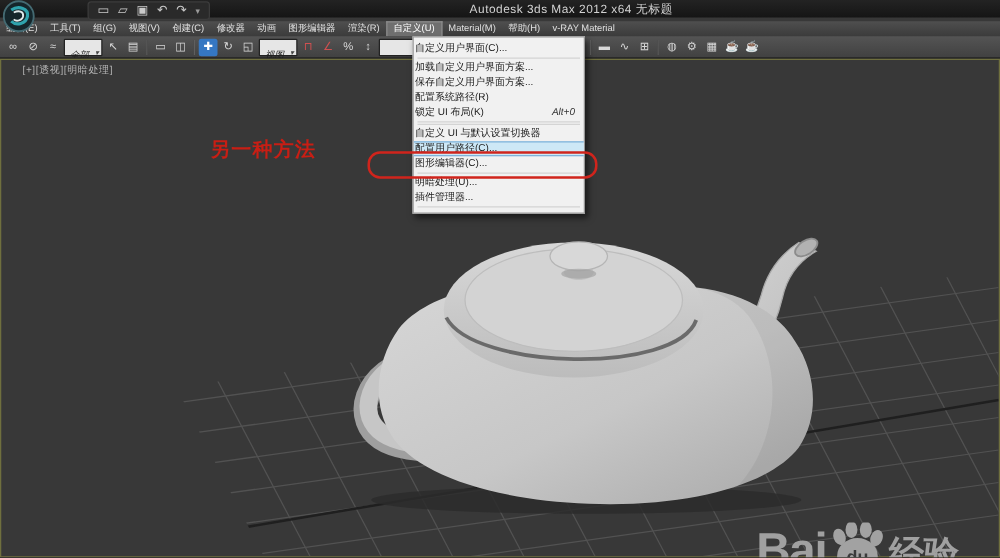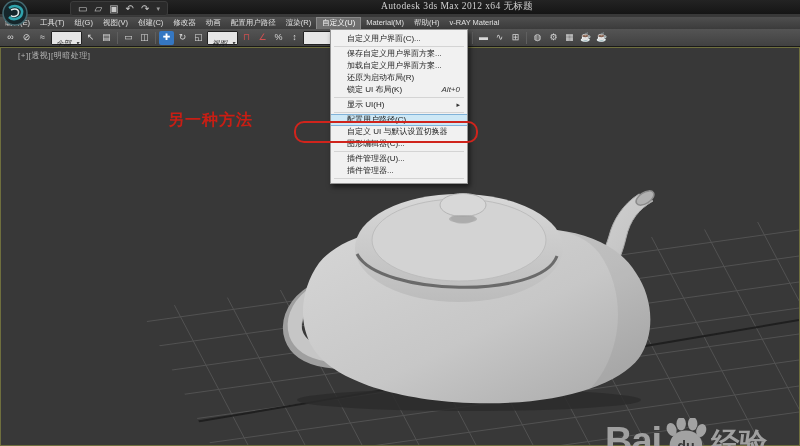--- a/index.html
+++ b/index.html
@@ -1,21 +1,21 @@
 <!DOCTYPE html>
 <html><head>
 <meta charset="utf-8">
 <style>
   * { margin:0; padding:0; box-sizing:border-box; }
   body { background:#222; font-family:"Liberation Sans", sans-serif; }
   .screen { position:relative; width:800px; height:446px; background:#383838; overflow:hidden; }
 
   
   .titlebar { position:absolute; top:0; left:0; right:0; height:14px; background:linear-gradient(#232323,#151515);
-              display:flex; justify-content:center; color:#d2d2d2; font-size:9.5px;font-family:Liberation Serif, serif; }
+              display:flex; align-items:center; justify-content:center; color:#d2d2d2; font-size:9.5px; }
   .titlebar .title { margin-left:114px; letter-spacing:.4px; }
   .applogo { position:absolute; left:2px; top:0; width:27px; height:27px; z-index:60; }
   .qat { position:absolute; left:70px; top:1px; height:15px; display:flex; align-items:center; gap:7px;
          background:#2a2a2a; border:1px solid #3c3c3c; border-radius:3px; padding:0 7px; z-index:5; }
   .qicon { color:#c9c9c9; font-size:10px; line-height:13px; }
   .qcaret { color:#9a9a9a; font-size:7px; }
 
   
   .menubar { position:absolute; top:17px; left:0; right:0; height:12px; background:linear-gradient(#4f4f4f,#3b3b3b);
              display:flex; align-items:stretch; font-size:7.5px; color:#e0e0e0; }
@@ -36,21 +36,21 @@
 
   
   .viewport { position:absolute; top:47px; left:0; right:0; bottom:0; background:#383838;
               border:1px solid #6f6f3e; }
   .vplabel { position:absolute; left:4px; top:2px; color:#b4b4b4; font-size:8px; letter-spacing:.5px; z-index:6;padding-left:13px; }
   .scene { position:absolute; left:0; top:0; width:798px; height:397px; }
 
   
   .dropdown { position:absolute; left:330px; top:29px; width:138px; background:#f1f1f1; border:1px solid #979797;
               box-shadow:2px 3px 5px rgba(0,0,0,.55); padding:3px 0; z-index:50; font-size:8px; color:#1c1c1c; }
-  .ditem { height:12px; line-height:12px; padding:0 7px 0 16px; display:flex; justify-content:space-between;
+  .ditem { height:12px; line-height:12px; padding:0 7px 0 1px; display:flex; justify-content:space-between;
            align-items:center; white-space:nowrap; }
   .ditem .shortcut { color:#333;font-style:italic; }
   .ditem .subarrow { font-size:7px; color:#333; }
   .ditem.hl { background:#cde8f6; border-top:1px solid #7fb2d9; border-bottom:1px solid #7fb2d9; line-height:10px; }
   .dsep { height:1px; background:#d4d4d4; margin:1px 3px; }
 
   
   .red-annotation { position:absolute; left:168px; top:110px; font-size:16px; font-weight:bold;
                     letter-spacing:1px; z-index:40; }
   .red-circle { position:absolute; left:294px; top:121px; width:184px; height:22px; border:2px solid #d0241c;
@@ -88,21 +88,21 @@
   </div>
 
   <div class="menubar">
     <span class="mitem">编辑(E)</span>
     <span class="mitem">工具(T)</span>
     <span class="mitem">组(G)</span>
     <span class="mitem">视图(V)</span>
     <span class="mitem">创建(C)</span>
     <span class="mitem">修改器</span>
     <span class="mitem">动画</span>
-    <span class="mitem">配置用户路径</span>
+    <span class="mitem">图形编辑器</span>
     <span class="mitem">渲染(R)</span>
     <span class="mitem active">自定义(U)</span>
     <span class="mitem">Material(M)</span>
     <span class="mitem">帮助(H)</span>
     <span class="mitem">v-RAY Material</span>
   </div>
 
   <div class="toolbar">
     <span class="ticon">∞</span>
     <span class="ticon">⊘</span>
@@ -236,50 +236,46 @@
 
     </div>
   </div>
 
   <div class="dropdown">
     <div class="ditem">
       <span>自定义用户界面(C)...</span>
       </div>
     <div class="dsep"></div>
     <div class="ditem">
+      <span>加载自定义用户界面方案...</span>
+      </div>
+    <div class="ditem">
       <span>保存自定义用户界面方案...</span>
       </div>
     <div class="ditem">
-      <span>加载自定义用户界面方案...</span>
-      </div>
-    <div class="ditem">
-      <span>还原为启动布局(R)</span>
+      <span>配置系统路径(R)</span>
       </div>
     <div class="ditem">
       <span>锁定 UI 布局(K)</span>
       <span class="shortcut">Alt+0</span>
       </div>
     <div class="dsep"></div>
-    <div class="ditem">
-      <span>显示 UI(H)</span>
-      <span class="subarrow">▸</span>
-      </div>
-    <div class="dsep"></div>
+    <div class="dsep"></div>
+    <div class="ditem">
+      <span>自定义 UI 与默认设置切换器</span>
+      </div>
     <div class="ditem hl">
       <span>配置用户路径(C)...</span>
       </div>
     <div class="ditem">
-      <span>自定义 UI 与默认设置切换器</span>
-      </div>
-    <div class="ditem">
       <span>图形编辑器(C)...</span>
       </div>
     <div class="dsep"></div>
     <div class="ditem">
-      <span>插件管理器(U)...</span>
+      <span>明暗处理(U)...</span>
       </div>
     <div class="ditem">
       <span>插件管理器...</span>
       </div>
     <div class="dsep"></div>
   </div>
 
   <div class="red-circle"></div>
   <div class="red-annotation" style="color: rgb(200, 30, 20);">另一种方法</div>
 

